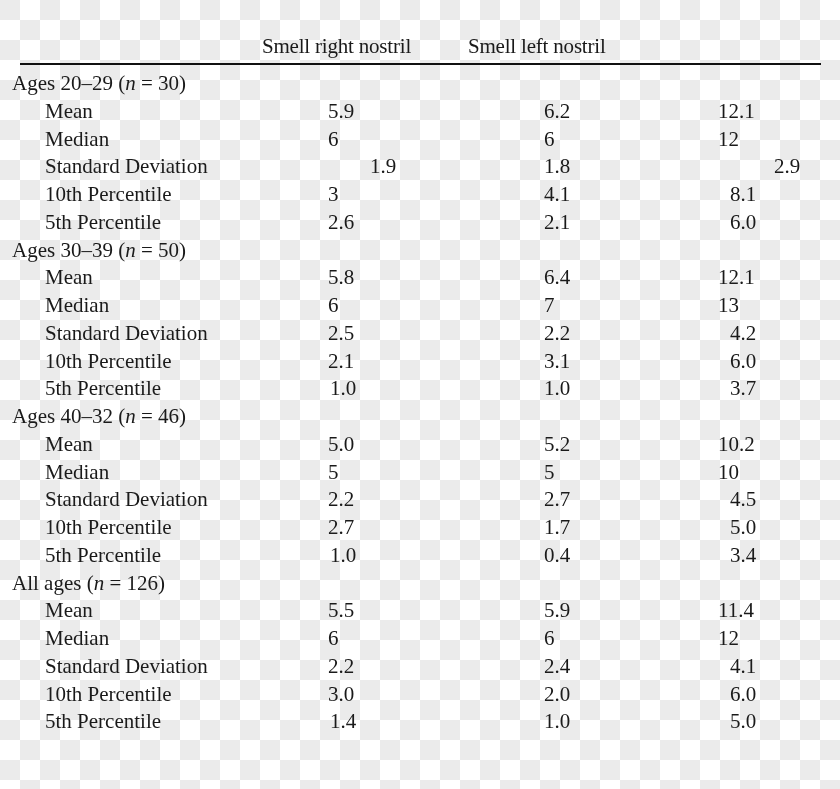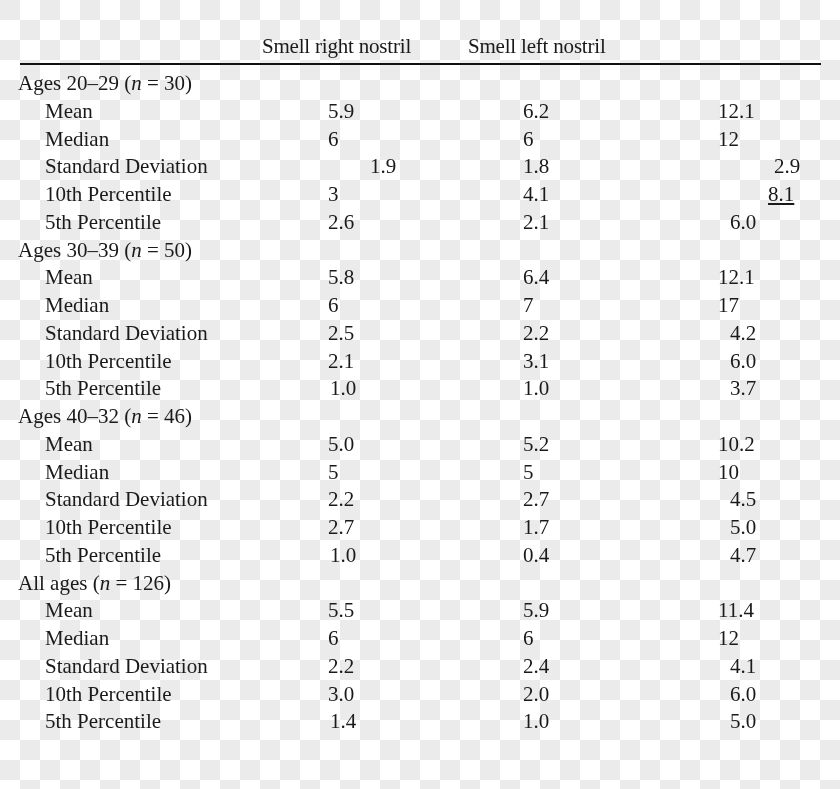--- a/index.html
+++ b/index.html
@@ -19,25 +19,25 @@
   }
   .hdr {
     position: absolute; top: 34px; font-size: 21px; white-space: nowrap;
     letter-spacing: -0.2px;
   }
   .rule {
     position: absolute; left: 20px; width: 801px; top: 63px; height: 2px; background: #111;
   }
   .row { position: absolute; left: 0; width: 840px; height: 28px; font-size: 21px; white-space: nowrap; }
   .row span { position: absolute; top: 0; line-height: 28px; }
-  .glabel { left: 18px; }
+  .glabel { left: 12px; }
   .glabel i { font-style: italic; }
   .slabel { left: 45px; text-align: center; }
   .c1 { left: 328px; }
-  .c2 { left: 523px; }
+  .c2 { left: 544px; }
   .c3 { left: 718px; }
 </style>
 </head>
 <body>
 
 <div id="stats-table">
   <span class="hdr" style="left:262px">Smell right nostril</span>
   <span class="hdr" style="left:468px">Smell left nostril</span>
   <div class="rule"></div>
   <div id="rows">
@@ -59,42 +59,42 @@
       <div class="row" style="top: 152.25px;">
         <span class="slabel">Standard Deviation</span>
         <span class="c1" style="left: 330px; margin-left: 40px;">1.9</span>
         <span class="c2">1.8</span>
         <span class="c3" style="left: 730px; margin-left: 44px;">2.9</span>
       </div>
       <div class="row" style="top: 180px;">
         <span class="slabel">10th Percentile</span>
         <span class="c1">3</span>
         <span class="c2">4.1</span>
-        <span class="c3" style="left: 768px; text-decoration: underline;">8.1</span>
+        <span class="c3" style="left: 730px;">8.1</span>
       </div>
       <div class="row" style="top: 207.75px;">
         <span class="slabel">5th Percentile</span>
         <span class="c1">2.6</span>
         <span class="c2">2.1</span>
         <span class="c3" style="left: 730px;">6.0</span>
       </div>
       <div class="row" style="top: 235.5px;">
         <span class="glabel"><span style="position: static;">Ages 30–39 (</span><i>n</i><span style="position: static;"> = 50)</span></span>
       </div>
       <div class="row" style="top: 263.25px;">
         <span class="slabel">Mean</span>
         <span class="c1">5.8</span>
         <span class="c2">6.4</span>
         <span class="c3">12.1</span>
       </div>
       <div class="row" style="top: 291px;">
         <span class="slabel">Median</span>
         <span class="c1">6</span>
         <span class="c2">7</span>
-        <span class="c3">17</span>
+        <span class="c3">13</span>
       </div>
       <div class="row" style="top: 318.75px;">
         <span class="slabel">Standard Deviation</span>
         <span class="c1">2.5</span>
         <span class="c2">2.2</span>
         <span class="c3" style="left: 730px;">4.2</span>
       </div>
       <div class="row" style="top: 346.5px;">
         <span class="slabel">10th Percentile</span>
         <span class="c1">2.1</span>
@@ -131,21 +131,21 @@
       <div class="row" style="top: 513px;">
         <span class="slabel">10th Percentile</span>
         <span class="c1">2.7</span>
         <span class="c2">1.7</span>
         <span class="c3" style="left: 730px;">5.0</span>
       </div>
       <div class="row" style="top: 540.75px;">
         <span class="slabel">5th Percentile</span>
         <span class="c1" style="left: 330px;">1.0</span>
         <span class="c2">0.4</span>
-        <span class="c3" style="left: 730px;">4.7</span>
+        <span class="c3" style="left: 730px;">3.4</span>
       </div>
       <div class="row" style="top: 568.5px;">
         <span class="glabel"><span style="position: static;">All ages (</span><i>n</i><span style="position: static;"> = 126)</span></span>
       </div>
       <div class="row" style="top: 596.25px;">
         <span class="slabel">Mean</span>
         <span class="c1">5.5</span>
         <span class="c2">5.9</span>
         <span class="c3">11.4</span>
       </div>

